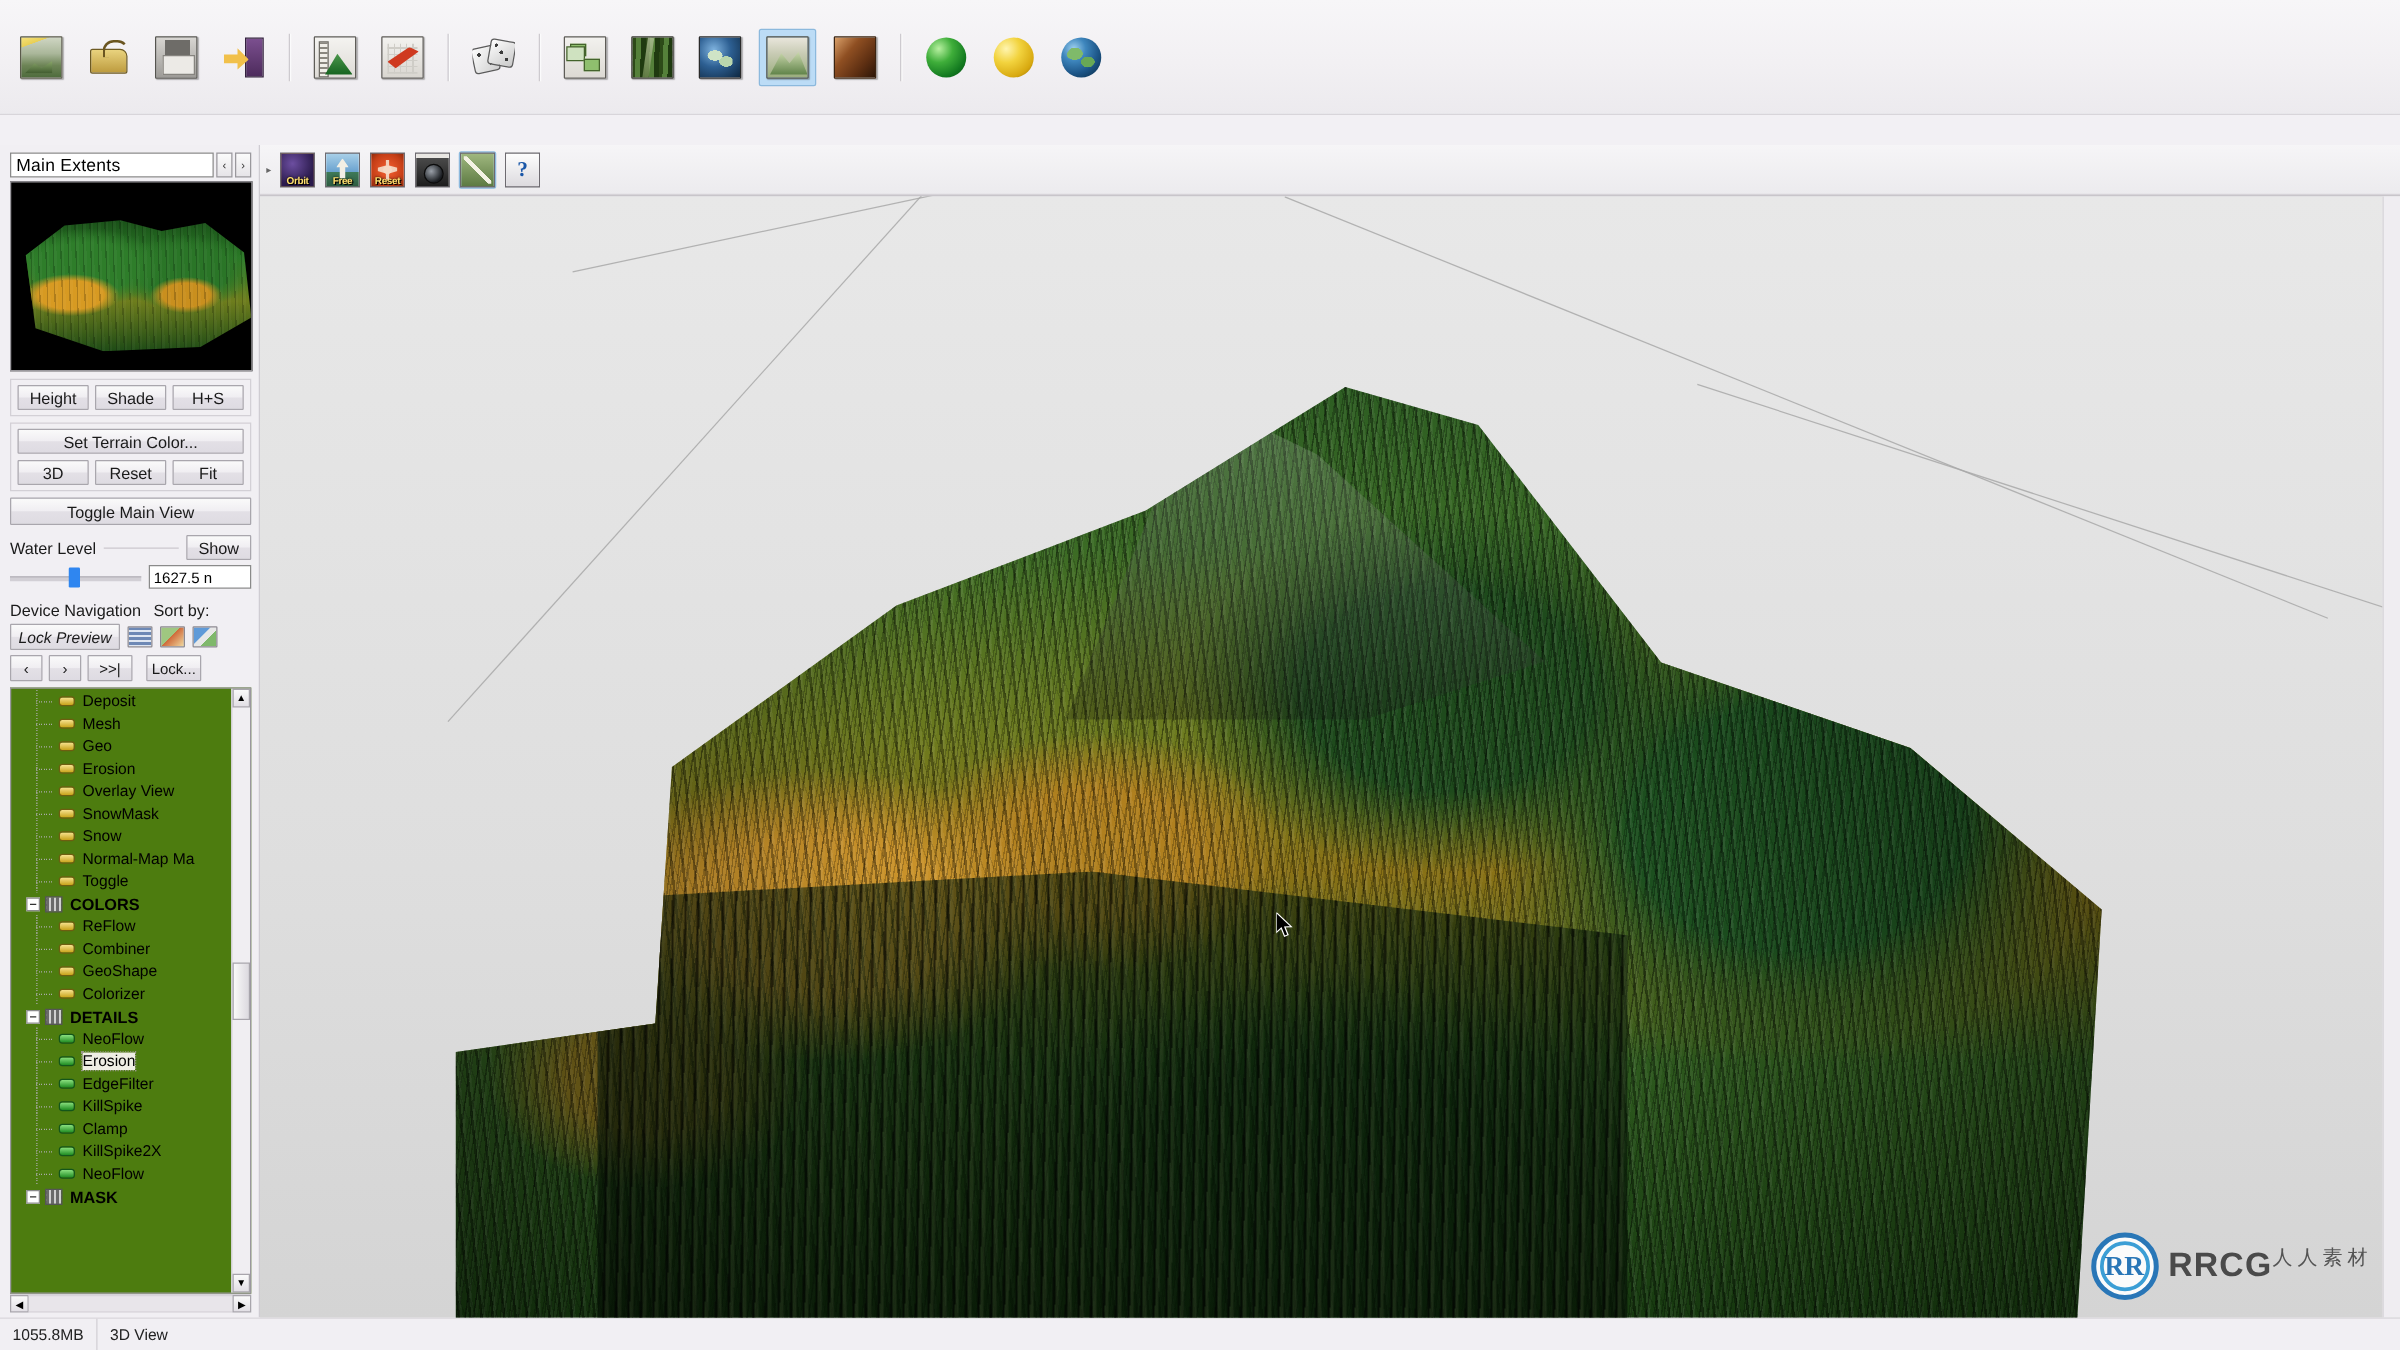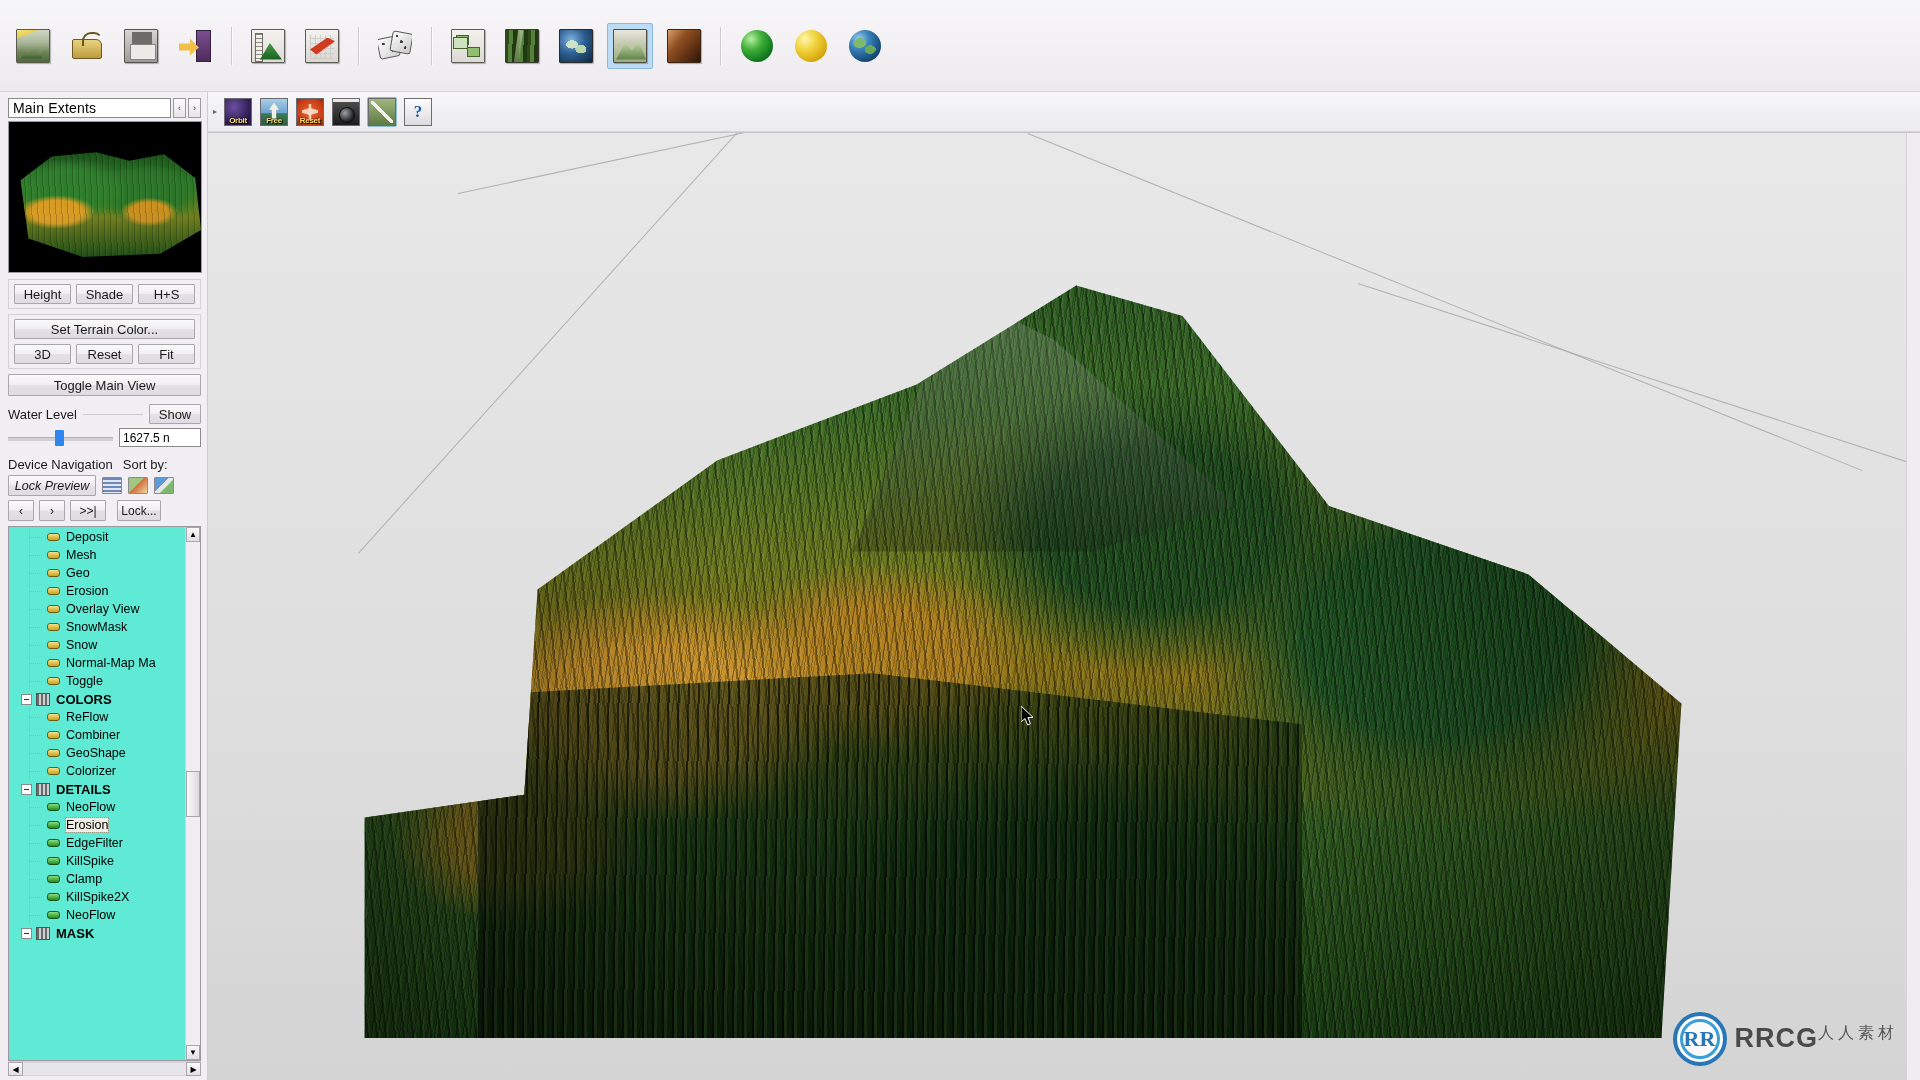--- a/index.html
+++ b/index.html
@@ -123,21 +123,21 @@
      background:radial-gradient(circle at 10px 9px,#b7f0a0 0%,#3fae3a 35%,#137a20 70%,#054b11 100%); }
   .ic-sphere-yellow { width:32px; height:32px; border-radius:50%; box-shadow:none;
      background:radial-gradient(circle at 10px 9px,#fff5b0 0%,#f2d33e 35%,#d8a910 72%,#8e6a04 100%); }
   .ic-sphere-earth { width:32px; height:32px; border-radius:50%; box-shadow:none;
      background:radial-gradient(circle at 10px 9px,#9fd0ef 0%,#3e86bd 30%,#1d5688 62%,#07263f 100%); }
   .ic-sphere-earth:after{ content:""; position:absolute; left:4px; top:6px; width:24px; height:20px; border-radius:50%;
      background:radial-gradient(ellipse at 28% 35%,#7fba6a 0 26%,transparent 27%),
                 radial-gradient(ellipse at 72% 68%,#68a856 0 22%,transparent 23%); }
 
   
-  .body-row { flex: 1 1 auto; display: flex; min-height: 0; }
+  .body-row { flex: 1 1 auto; display: flex; min-height: 0; margin-top: 24px; }
 
   
   .left-panel {
     width: 208px; flex: 0 0 208px;
     background: #f1eff3;
     border-right: 1px solid #cfccd2;
     display: flex; flex-direction: column;
     padding: 6px 6px 0 8px;
   }
   .extents-row { display: flex; align-items: center; gap: 2px; margin-bottom: 3px; }
@@ -224,21 +224,21 @@
   .si-img2 { background: linear-gradient(135deg,#5f9ad8 0 40%,#e7e7e7 41% 60%,#7fb86b 61%); }
   .navrow2 { display: flex; align-items: center; gap: 5px; margin-bottom: 5px; }
   .nav-sq { width: 26px; height: 21px; font-size: 12px; }
   .nav-sq.wide { width: 36px; }
   .edit-btn { width: 44px; height: 21px; font-size: 12px; margin-left: 6px; }
 
   
   .tree-wrap {
     flex: 1 1 auto; min-height: 0;
     border: 1px solid #9a979e;
-    background: #5eead4;
+    background: #4d7c0f;
     display: flex; position: relative; margin-bottom: 0;
   }
   .tree-scroll {
     flex: 1 1 auto; overflow: hidden; position: relative;
     padding-top: 1px;
   }
   .tree-item {
     height: 18px; display: flex; align-items: center;
     font-size: 12.5px; color: #000; white-space: nowrap;
     position: relative;
@@ -759,14 +759,18 @@
           </div>
           <div class="wm-text">
             <span class="wm-main">RRCG</span>
             <span class="wm-sub">人人素材</span>
           </div>
         </div>
       </div>
     </div>
   </div>
 
+  <div class="status-bar">
+    <div class="sb-cell bordered">1055.8MB</div>
+    <div class="sb-cell">3D View</div>
+  </div>
 
 </div>
 
 </body></html>

